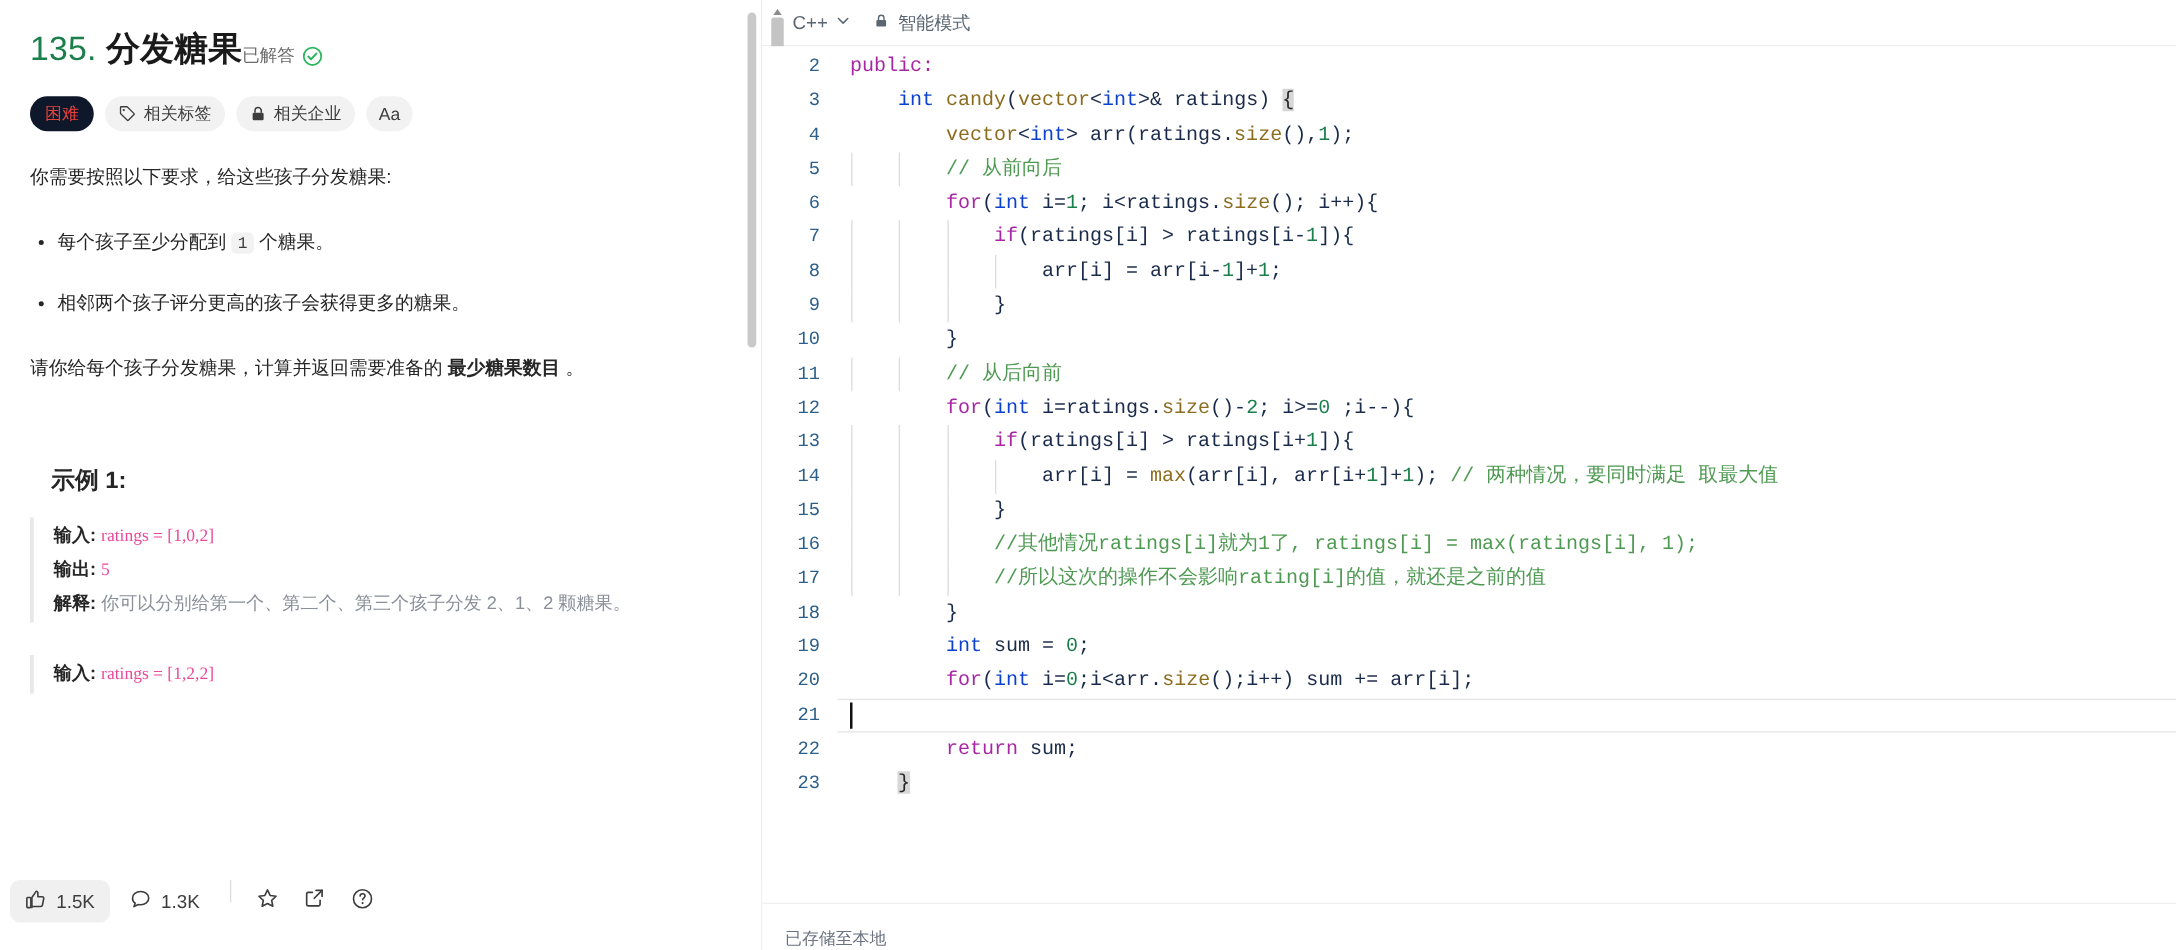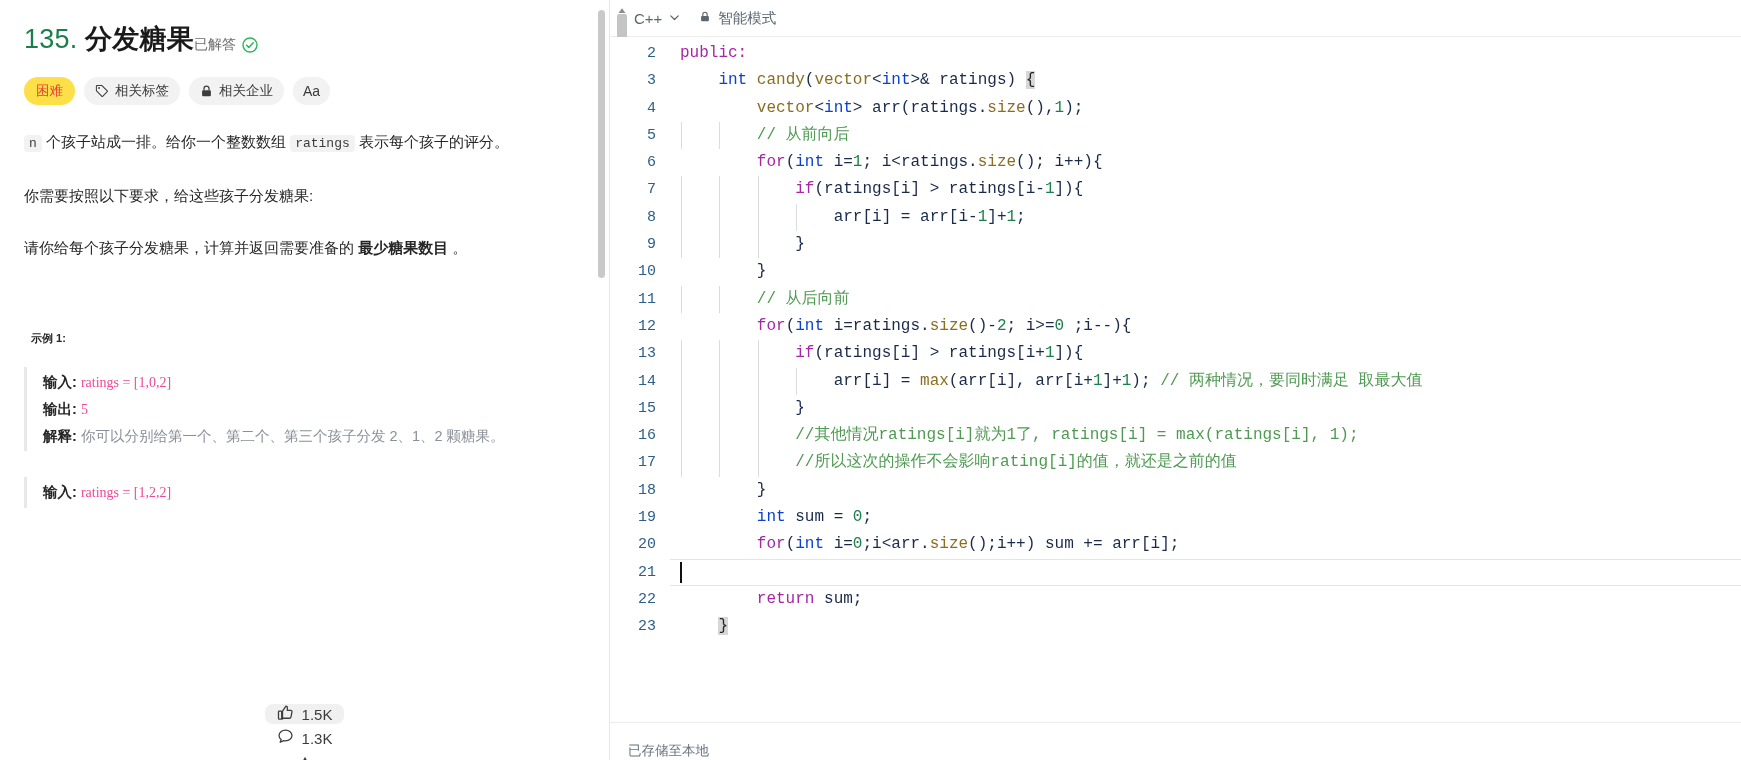--- a/index.html
+++ b/index.html
@@ -34,34 +34,34 @@
   }
   .solved .check { width:16px; height:16px; display:block; }
 
   .tag-row { display:flex; align-items:center; gap:9px; margin-top:20px; }
   .pill {
     display:inline-flex; align-items:center; gap:6px;
     height:28px; padding:0 11px; border-radius:21px;
     background:#f2f2f2; font-size:13.5px; color:#3c3c3c;
     cursor:pointer; white-space:nowrap;
   }
-  .pill.diff { background:#fde047; color:#e8403a; padding:0 12px; }
+  .pill.diff { background:#0f172a; color:#e8403a; padding:0 12px; }
   .pill.fontsize { padding:0 10px; font-size:14px; }
   .pill svg { display:block; }
 
   .body-text { margin-top:22px; font-size:15px; line-height:30px; color:#262626; }
   .body-text p { margin:0 0 22px 0; }
   .body-text ul { margin:0 0 22px 0; padding-left:22px; }
   .body-text li { margin-bottom:18px; }
   code.inline {
     background:#f2f2f2; border-radius:4px; padding:1px 5px;
     font-family:"Liberation Mono","DejaVu Sans Mono",monospace;
     font-size:13px; color:#3c3c3c;
   }
-  .ex-head { font-weight:700; font-size:11px; margin:0 0 14px 7px; }
+  .ex-head { font-weight:700; font-size:19px; margin:0 0 14px 17px; }
   .ex-block {
     border-left:3px solid #e8e8e8; padding:2px 0 2px 16px;
     font-size:14.5px; line-height:26px; color:#8a8f99; margin-bottom:26px;
   }
   .ex-block b { color:#262626; font-weight:700; }
   .ex-block .mono {
     font-family:Liberation Serif, serif;
     font-size:14px; color:#ec4899;
   }
   .spacer-gap { height:38px; }
@@ -70,22 +70,22 @@
     position:absolute; right:4px; top:0px; width:7px; height:632px;
   }
   .left-scrollbar .track { position:absolute; inset:0; }
   .left-scrollbar .thumb {
     position:absolute; left:0; top:10px; width:7px; height:268px;
     background:#c9c9c9; border-radius:4px;
   }
 
   
   .left-footer {
-    height:56px; display:flex; align-items:center; gap:4px;
-    padding:0 18px; background:#ffffff;flex-direction:column;
+    height:56px; display:flex; gap:4px;
+    padding:0 8px; background:#ffffff;
   }
   .foot-item {
     display:inline-flex; align-items:center; gap:8px;
     height:34px; padding:0 12px; border-radius:8px;
     font-size:15px; color:#3c3c3c; cursor:pointer;
   }
   .foot-item.active { background:#f0f0f0; }
   .foot-sep { width:1px; height:18px; background:#dcdcdc; margin:0 8px; }
   .foot-icon-btn {
     width:34px; height:34px; border-radius:8px; cursor:pointer;
@@ -210,24 +210,27 @@
               </svg>
           </span>
           <span>相关企业</span>
         </div>
         <div class="pill fontsize">
           <span>Aa</span>
         </div>
       </div>
 
       <div class="body-text">
-        <p><code class="inline">n</code> <span>个孩子站成一排。给你一个整数数组</span> <code class="inline">ratings</code> <span>表示每个孩子的评分。</span></p>
 
         <p>你需要按照以下要求，给这些孩子分发糖果:</p>
 
+        <ul>
+          <li><span>每个孩子至少分配到</span> <code class="inline">1</code> <span>个糖果。</span></li>
+          <li>相邻两个孩子评分更高的孩子会获得更多的糖果。</li>
+        </ul>
 
         <p><span>请你给每个孩子分发糖果，计算并返回需要准备的</span> <b>最少糖果数目</b> <span>。</span></p>
 
         <div class="spacer-gap"></div>
 
         <div class="ex-head">示例 1:</div>
         <div class="ex-block">
           <div><b>输入:</b> <span class="mono">ratings = [1,0,2]</span></div>
           <div><b>输出:</b> <span class="mono">5</span></div>
           <div><b>解释:</b> <span>你可以分别给第一个、第二个、第三个孩子分发 2、1、2 颗糖果。</span></div>

